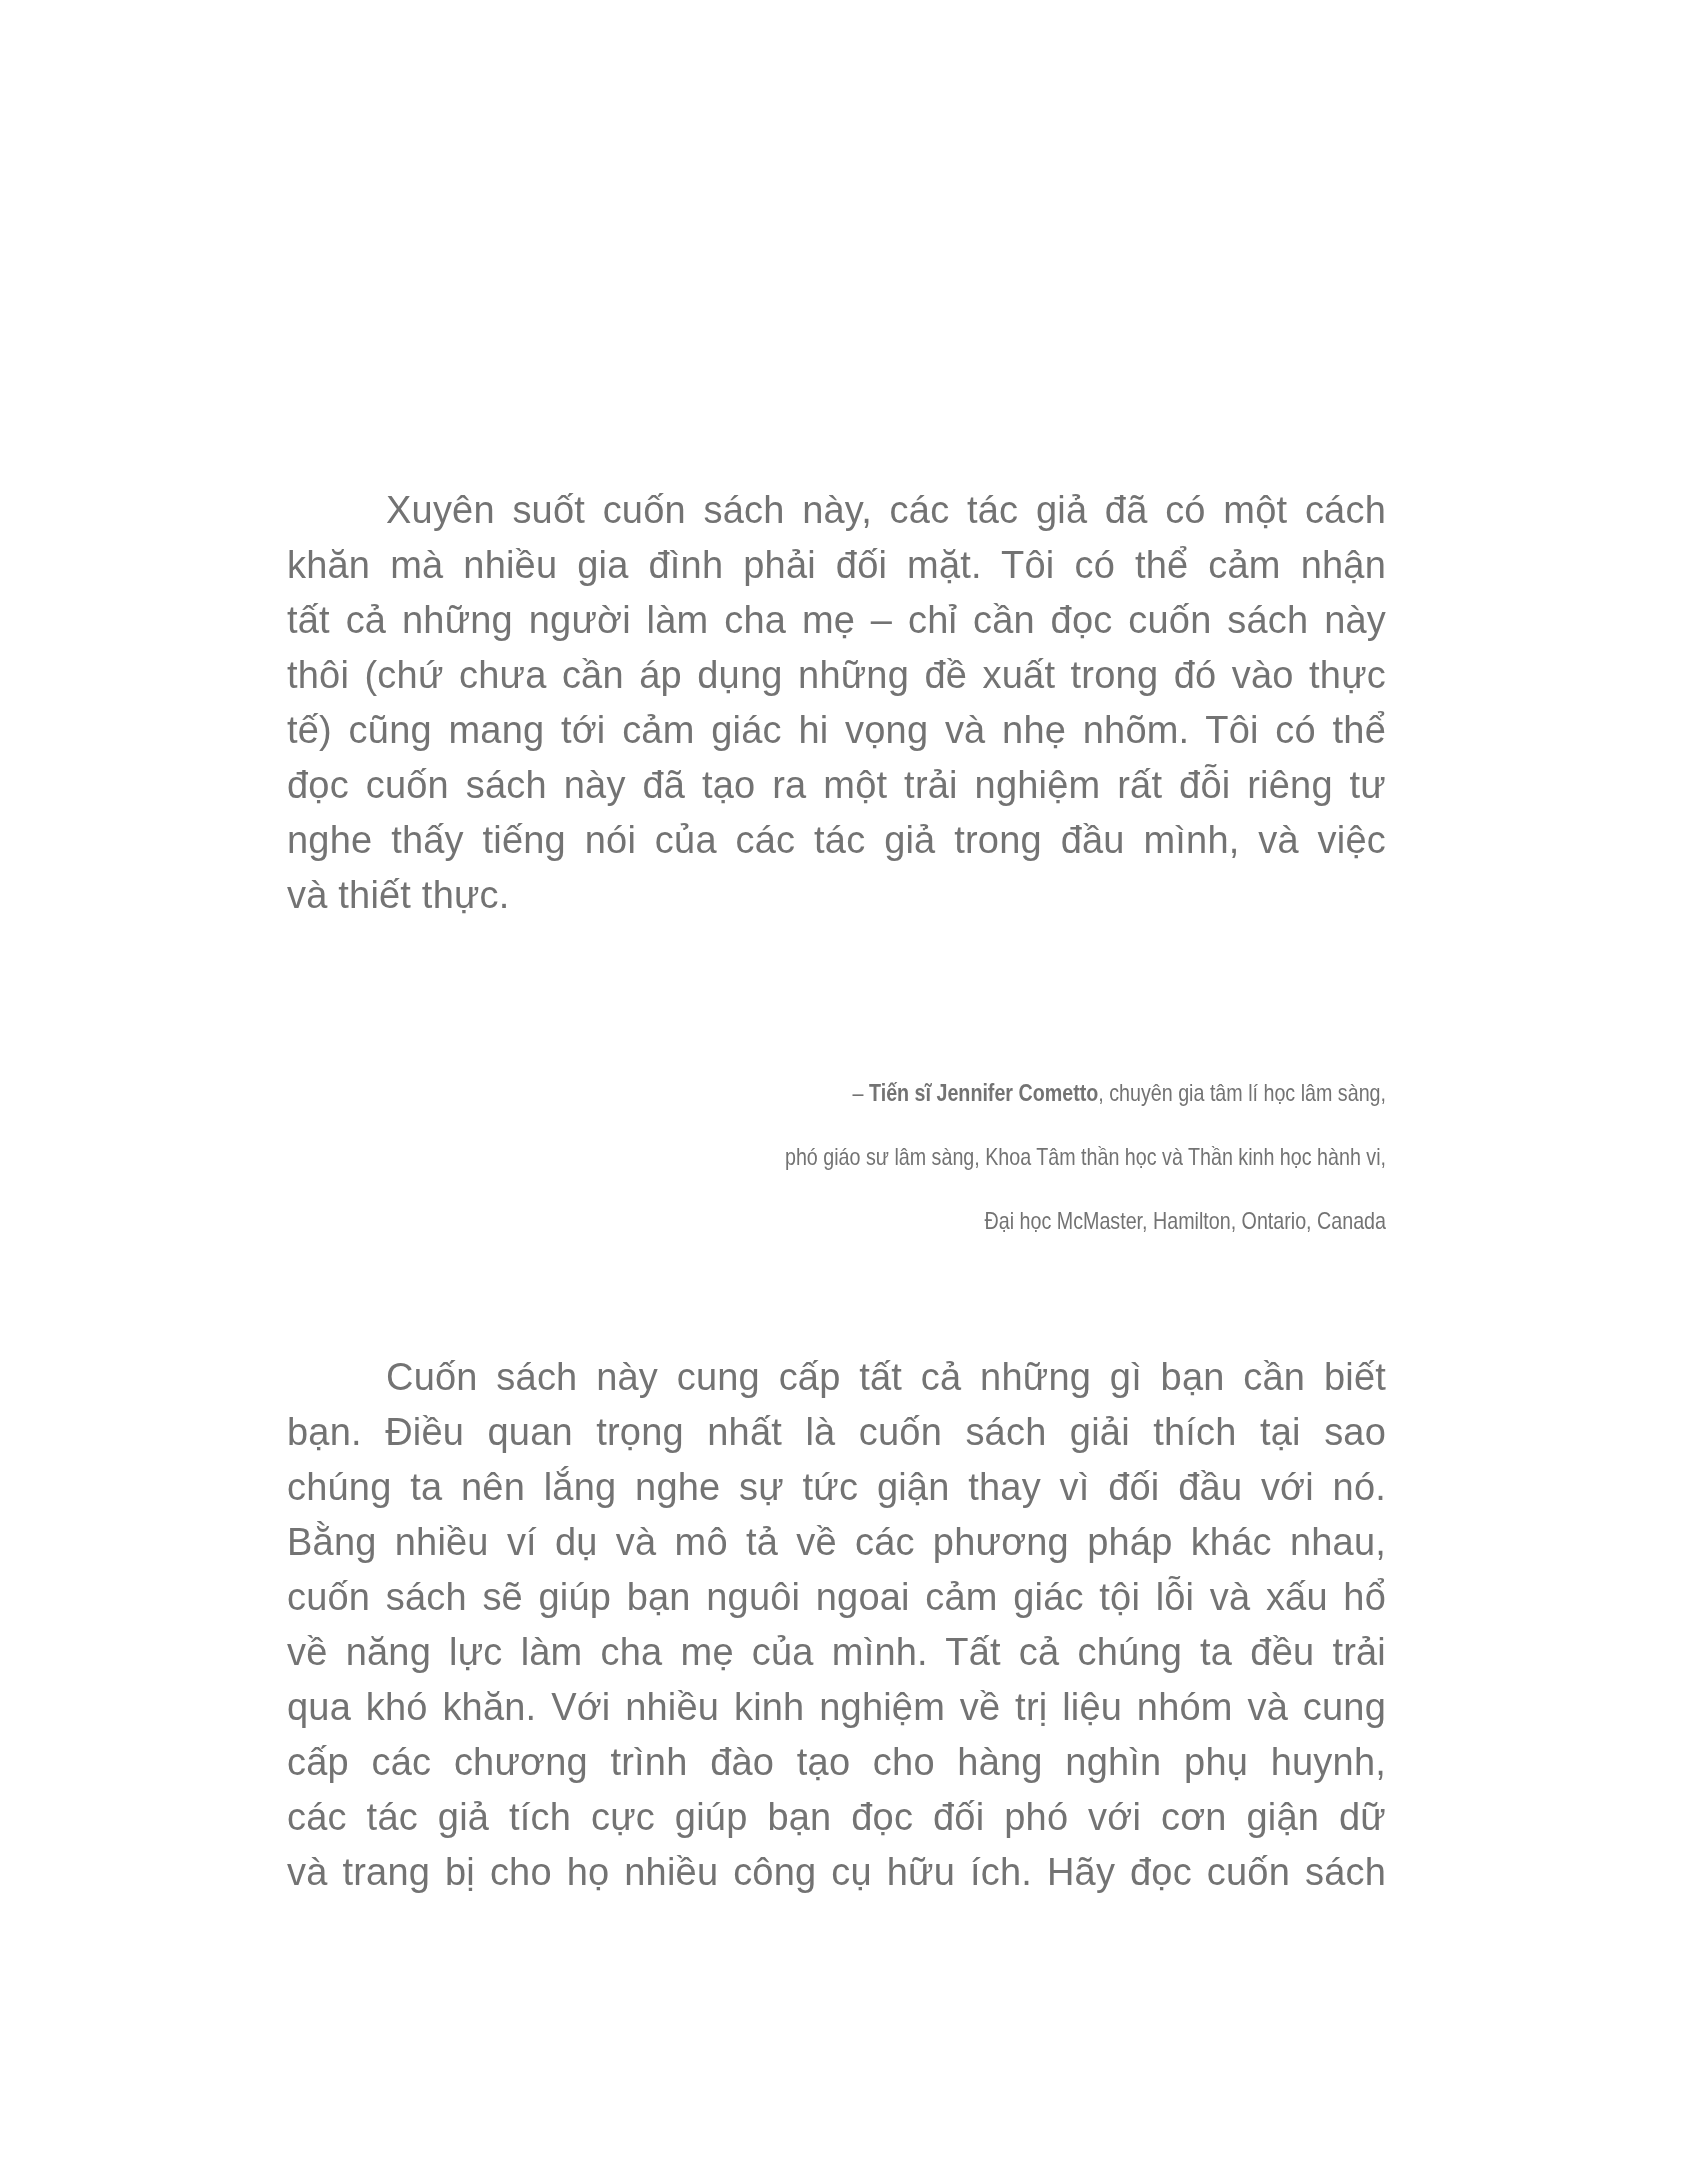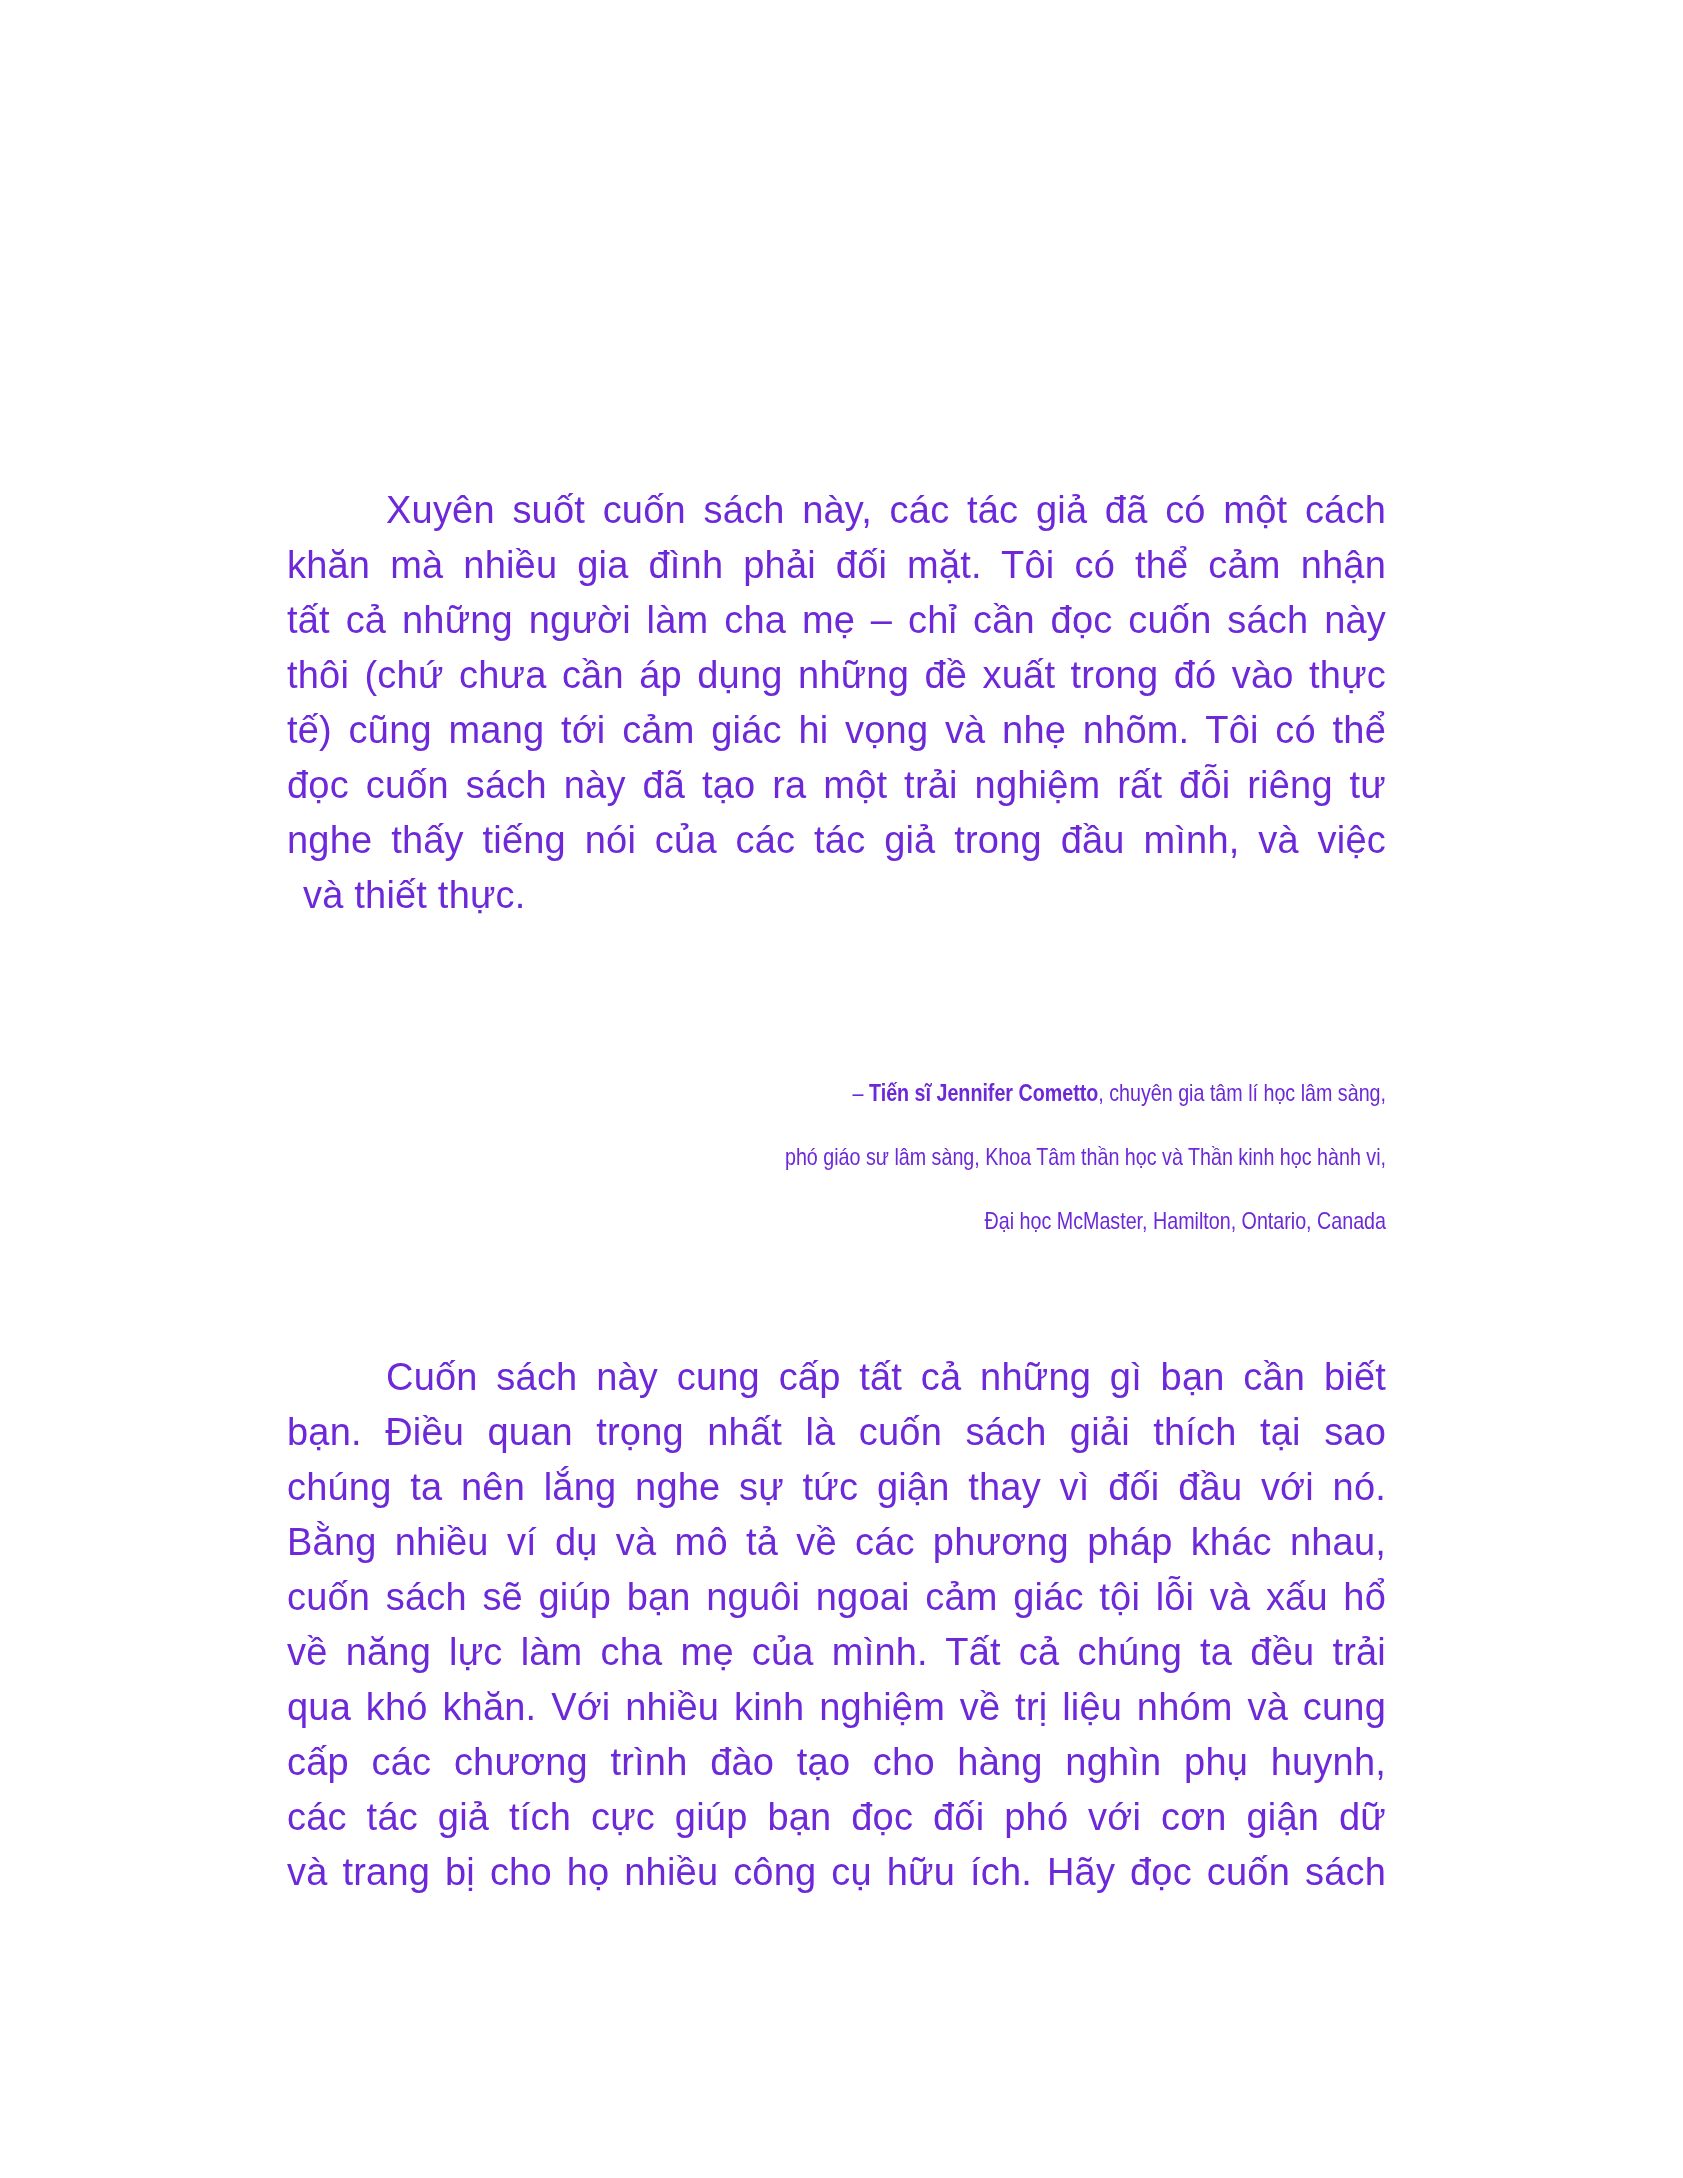--- a/index.html
+++ b/index.html
@@ -7,21 +7,21 @@
     padding: 0;
     background: #ffffff;
   }
   .page {
     position: relative;
     width: 1683px;
     height: 1958px;
     background: #ffffff;
     overflow: hidden;
     font-family: "Liberation Sans", "DejaVu Sans", sans-serif;
-    color: #6d28d9;
+    color: #737373;
     border-radius: 26px;
   }
   .text-block {
     position: absolute;
     left: 287px;
     width: 1099px;
   }
   .quote-block {
     font-size: 38px;
     font-weight: 300;
@@ -33,21 +33,20 @@
     text-align-last: justify;
     white-space: normal;
     overflow: visible;
   }
   .line.indent {
     padding-left: 99px;
   }
   .line.flush-left {
     text-align: left;
     text-align-last: left;
-    margin-left: 16px;
   }
   .attribution-block {
     font-size: 24px;
     font-weight: 400;
   }
   .attr-line {
     line-height: 64px;
     text-align: right;
     white-space: nowrap;
     transform: scaleX(0.82);

